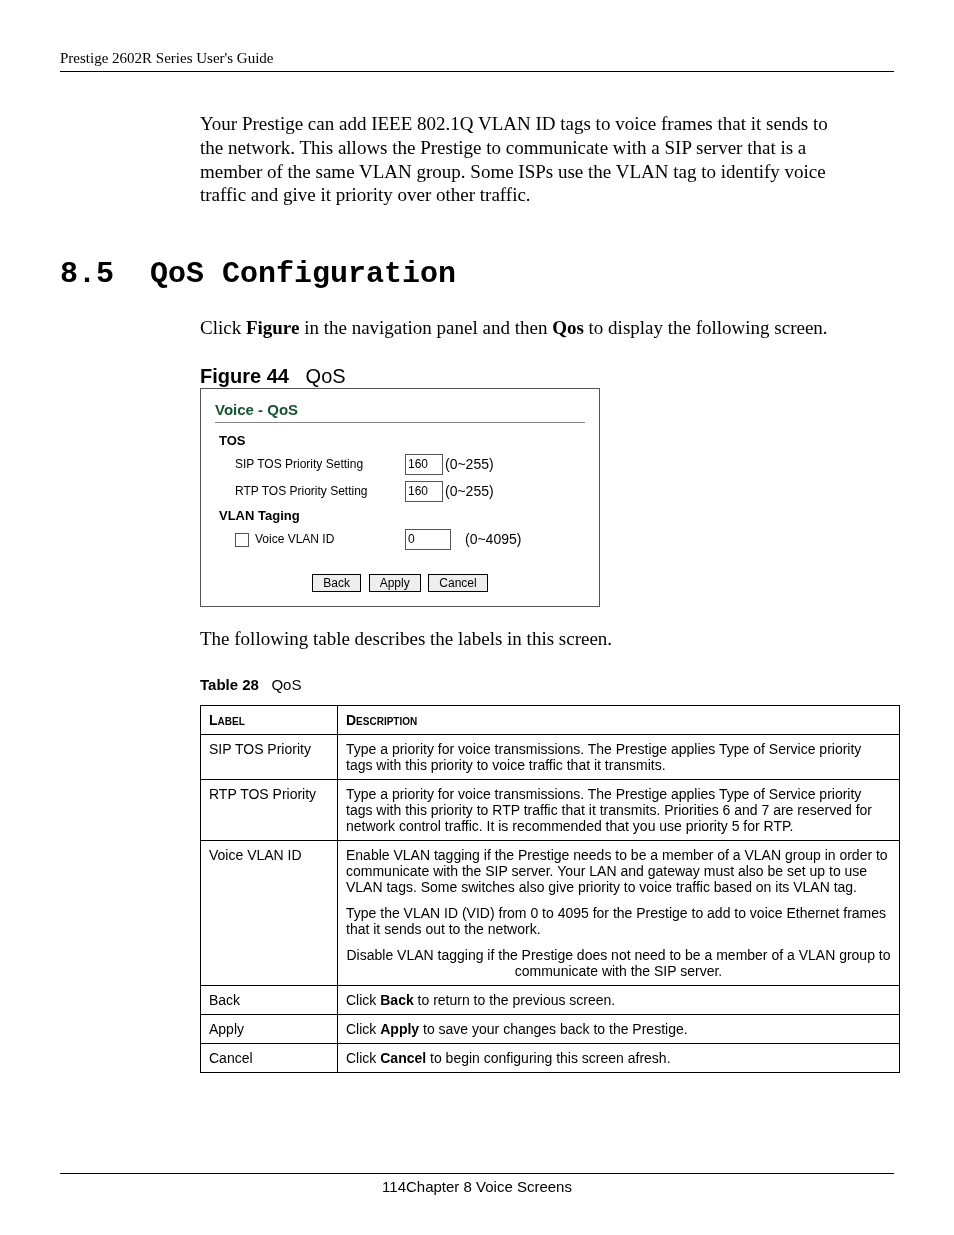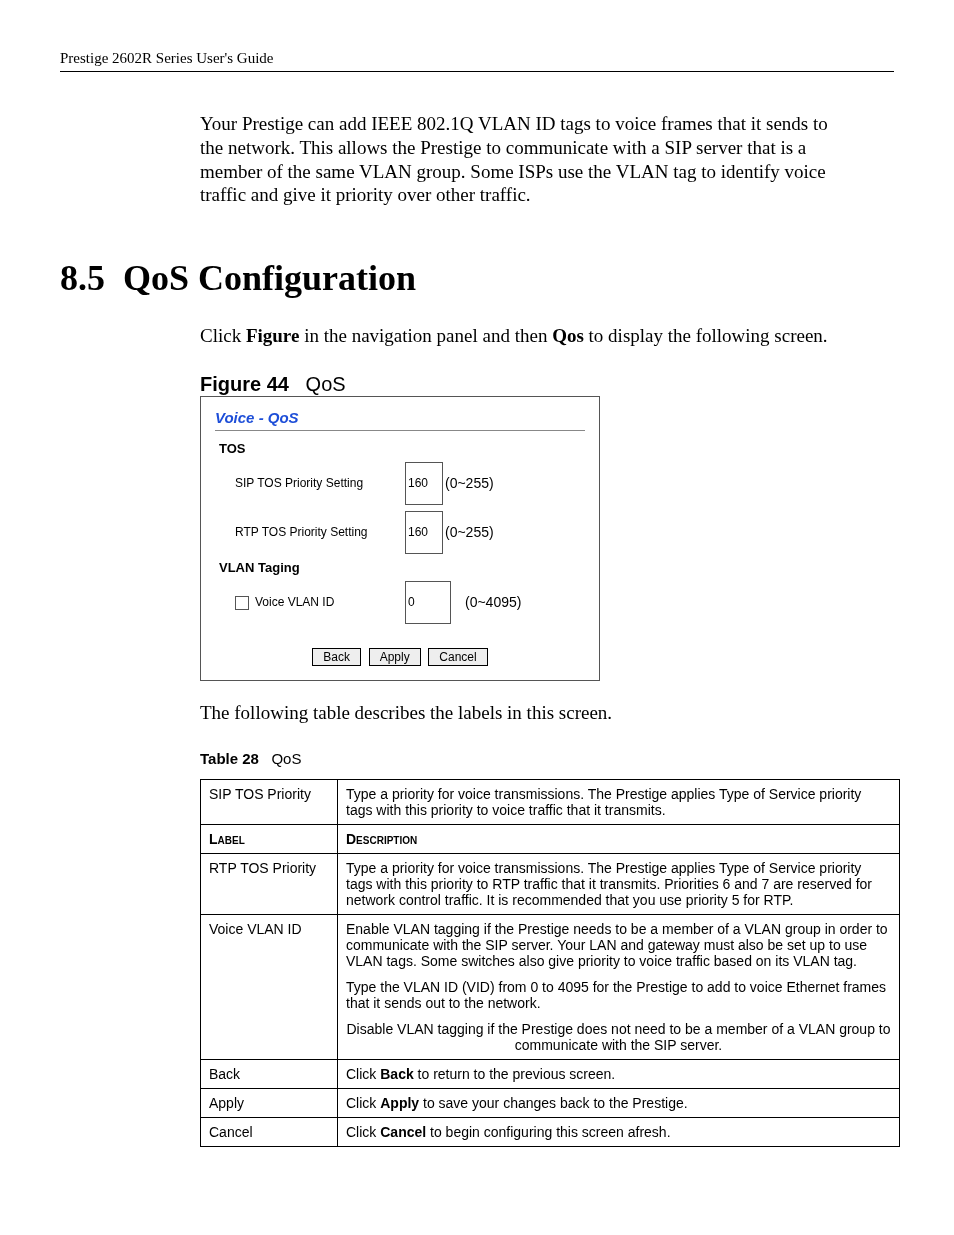--- a/index.html
+++ b/index.html
@@ -6,39 +6,39 @@
     font-family:"Times New Roman",serif;
     margin:0;
     background:#fff;
     color:#000;
     width:954px;
     box-sizing:border-box;
     padding:50px 60px 40px 60px;
   }
   .hdr-line{border-bottom:1px solid #000;padding-bottom:4px;margin-bottom:40px;font-family:Liberation Serif, serif;font-size:15px;}
   .intro-para{margin-left:140px;margin-right:40px;font-size:19px;line-height:1.25;}
-  h1.section{font-family:Liberation Serif, serif;font-weight:bold;font-size:36px;margin:50px 0 25px 0;}
+  h1.section{font-family:Liberation Mono, monospace;font-weight:bold;font-size:30px;margin:50px 0 25px 0;}
   .fig-caption{font-family:Arial,sans-serif;font-size:20px;margin-left:140px;margin-top:25px;}
   .fig-caption b{font-weight:bold;}
   .screenshot-box{
     width:400px;
     margin-left:140px;
     border:1px solid #555;
     background:#fff;
     font-family:Arial,sans-serif;
     font-size:13px;
     padding:12px 14px 14px 14px;
     box-sizing:border-box;
   }
-  .ss-title{color:#1d4ed8;font-style:italic;font-weight:bold;font-size:15px;margin-bottom:4px;}
+  .ss-title{color:#14532d;font-weight:bold;font-size:15px;margin-bottom:4px;}
   .ss-div{border-top:1px solid #888;margin:4px 0 10px 0;}
   .ss-sect{font-weight:bold;margin:6px 0 6px 4px;}
   .ss-row{display:flex;align-items:center;margin:6px 0 6px 20px;font-size:12px;}
   .ss-row-label{width:170px;}
-  .ss-input{width:32px;height:17px;border:1px solid #555;font-size:12px;padding:12px 2px;font-family:Arial;}
+  .ss-input{width:32px;height:17px;border:1px solid #555;font-size:12px;padding:1px 2px;font-family:Arial;}
   .ss-range{font-size:14px;margin-left:2px;}
   .ss-chk{width:12px;height:12px;border:1px solid #555;display:inline-block;margin-right:6px;vertical-align:middle;}
   .ss-btnrow{text-align:center;margin-top:24px;}
   .ss-btn{border:1px solid #000;background:#eee;font-size:12px;font-family:Arial;padding:1px 10px;margin:0 2px;}
   .tbl-caption{font-family:Arial,sans-serif;font-size:15px;margin-left:140px;margin-top:25px;margin-bottom:12px;}
   table.qos{
     border-collapse:collapse;
     width:700px;
     margin-left:140px;
     font-family:Arial,sans-serif;
@@ -108,26 +108,26 @@
 
 <p class="intro-para" style="margin-top:20px">The following table describes the labels in this screen.</p>
 
 <div class="tbl-caption">
   <b>Table 28</b>&nbsp;&nbsp;&nbsp;<span>QoS</span>
 </div>
 
 <table class="qos">
   <tbody>
       <tr>
+    <th style="width:120px">Label</th>
+    <th>Description</th>
+  </tr>
+  <tr>
     <td>SIP TOS Priority</td>
     <td>Type a priority for voice transmissions. The Prestige applies Type of Service priority tags with this priority to voice traffic that it transmits.</td>
-  </tr>
-  <tr>
-    <th style="width:120px">Label</th>
-    <th>Description</th>
   </tr>
   <tr>
     <td>RTP TOS Priority</td>
     <td>Type a priority for voice transmissions. The Prestige applies Type of Service priority tags with this priority to RTP traffic that it transmits. Priorities 6 and 7 are reserved for network control traffic. It is recommended that you use priority 5 for RTP.</td>
   </tr>
   <tr>
     <td>Voice VLAN ID</td>
     <td class="p-multi">
       <p>Enable VLAN tagging if the Prestige needs to be a member of a VLAN group in order to communicate with the SIP server. Your LAN and gateway must also be set up to use VLAN tags. Some switches also give priority to voice traffic based on its VLAN tag.</p>
       <p>Type the VLAN ID (VID) from 0 to 4095 for the Prestige to add to voice Ethernet frames that it sends out to the network.</p>

